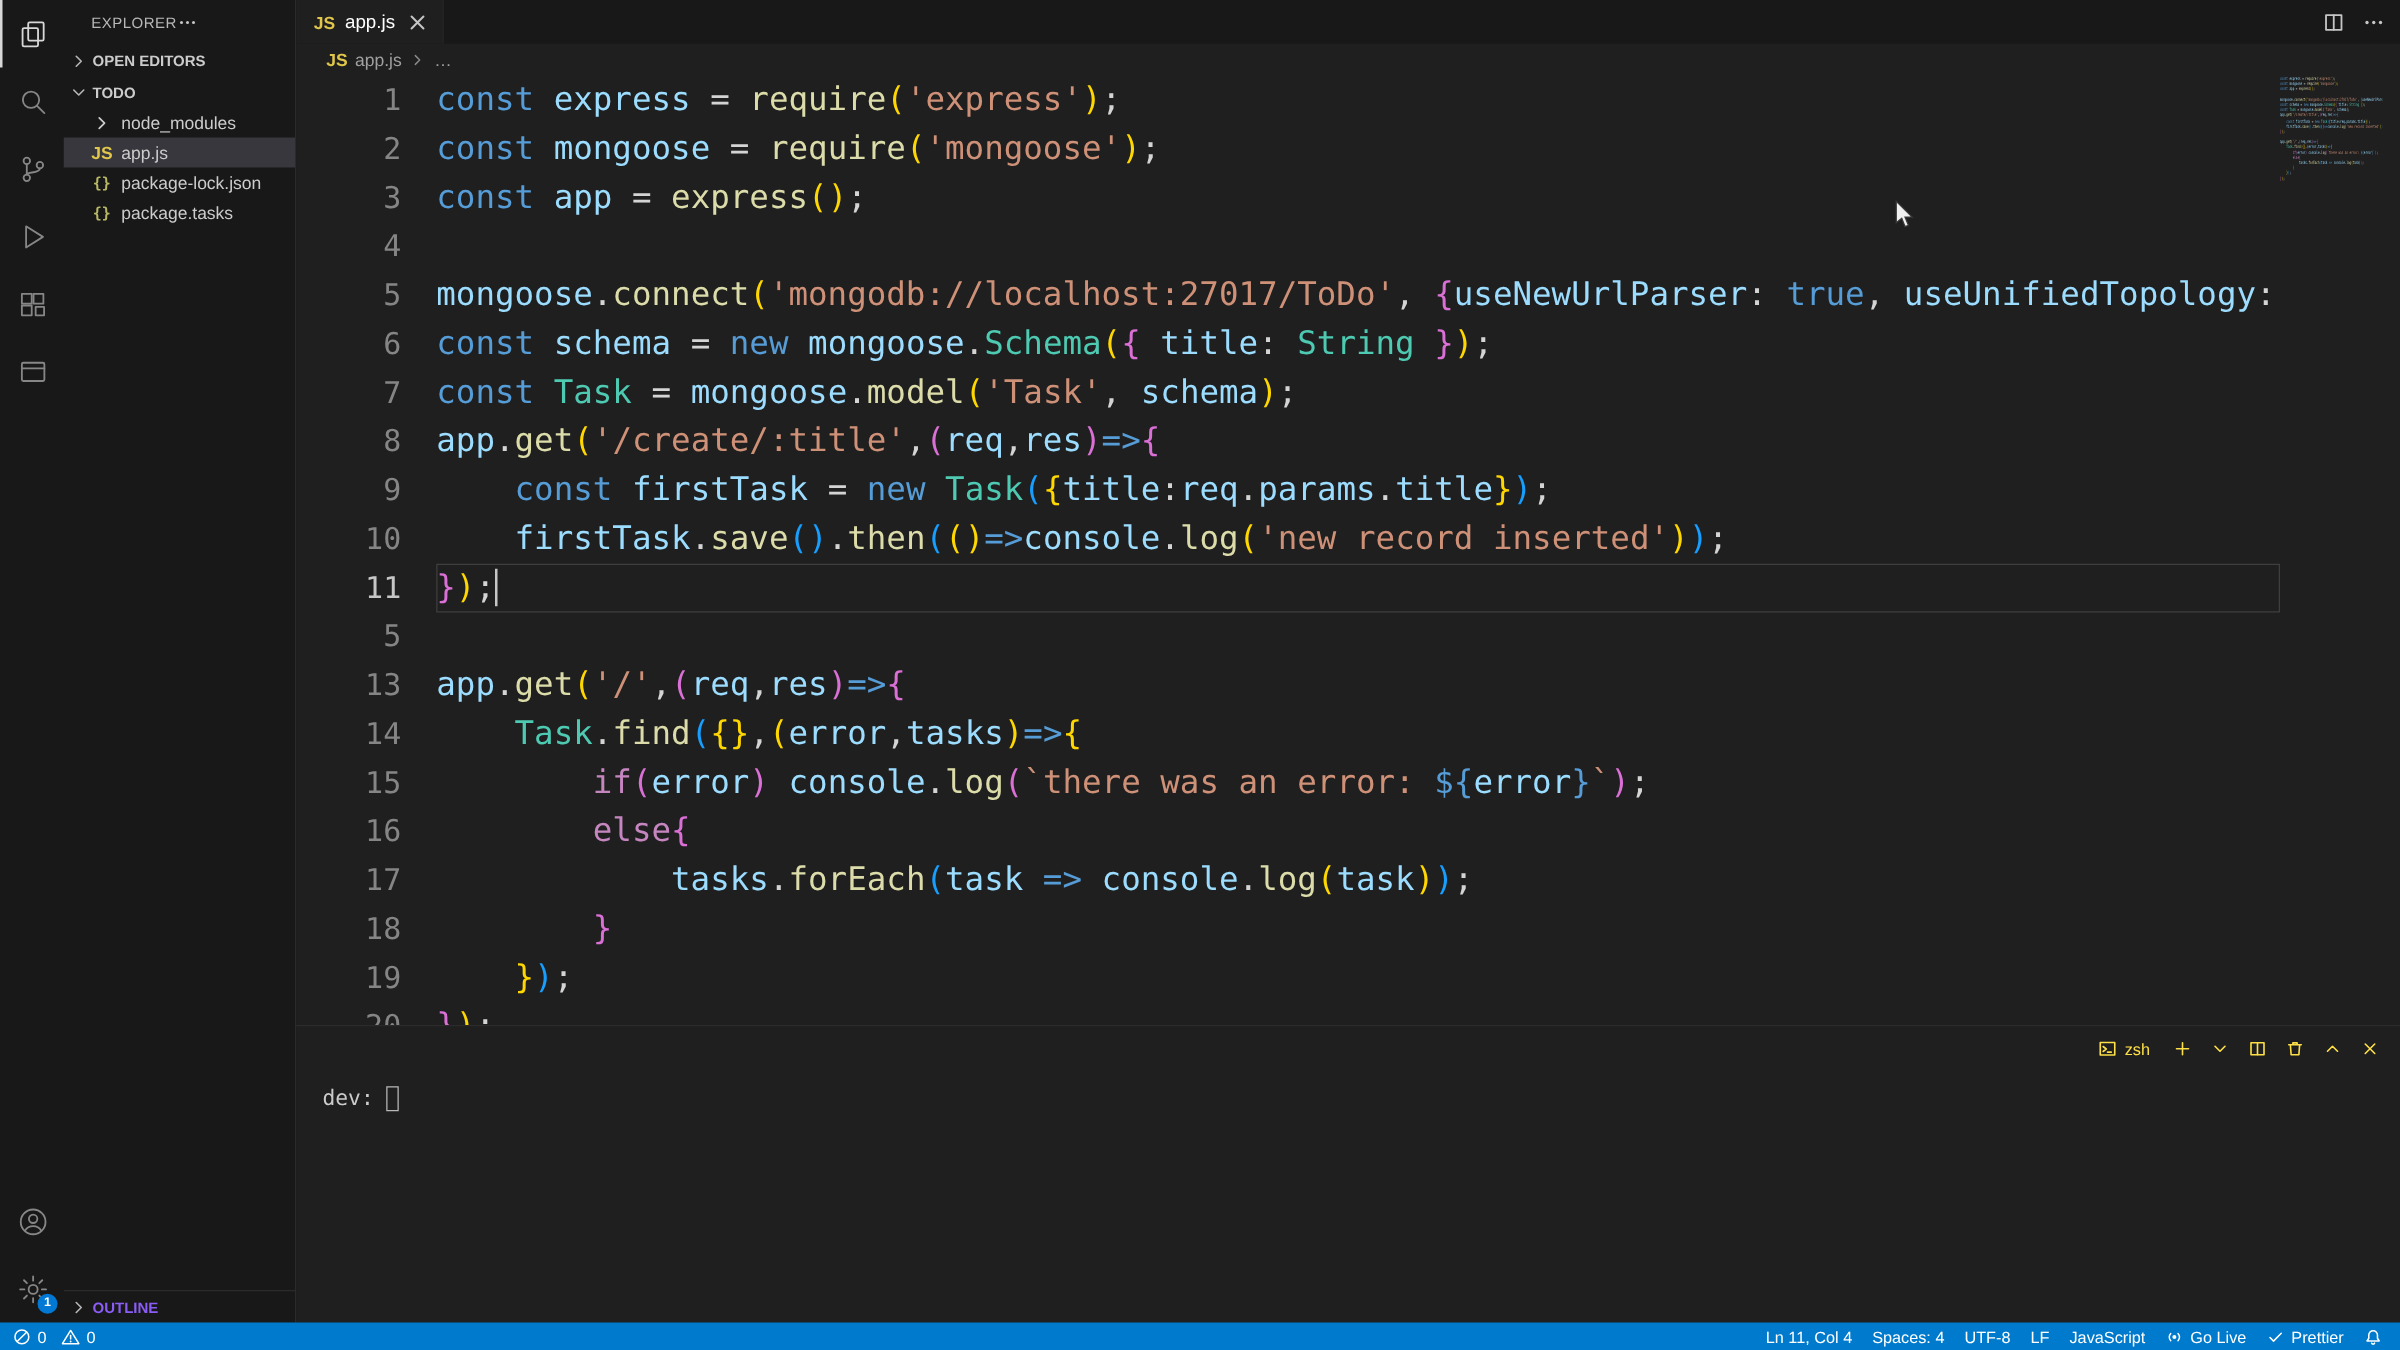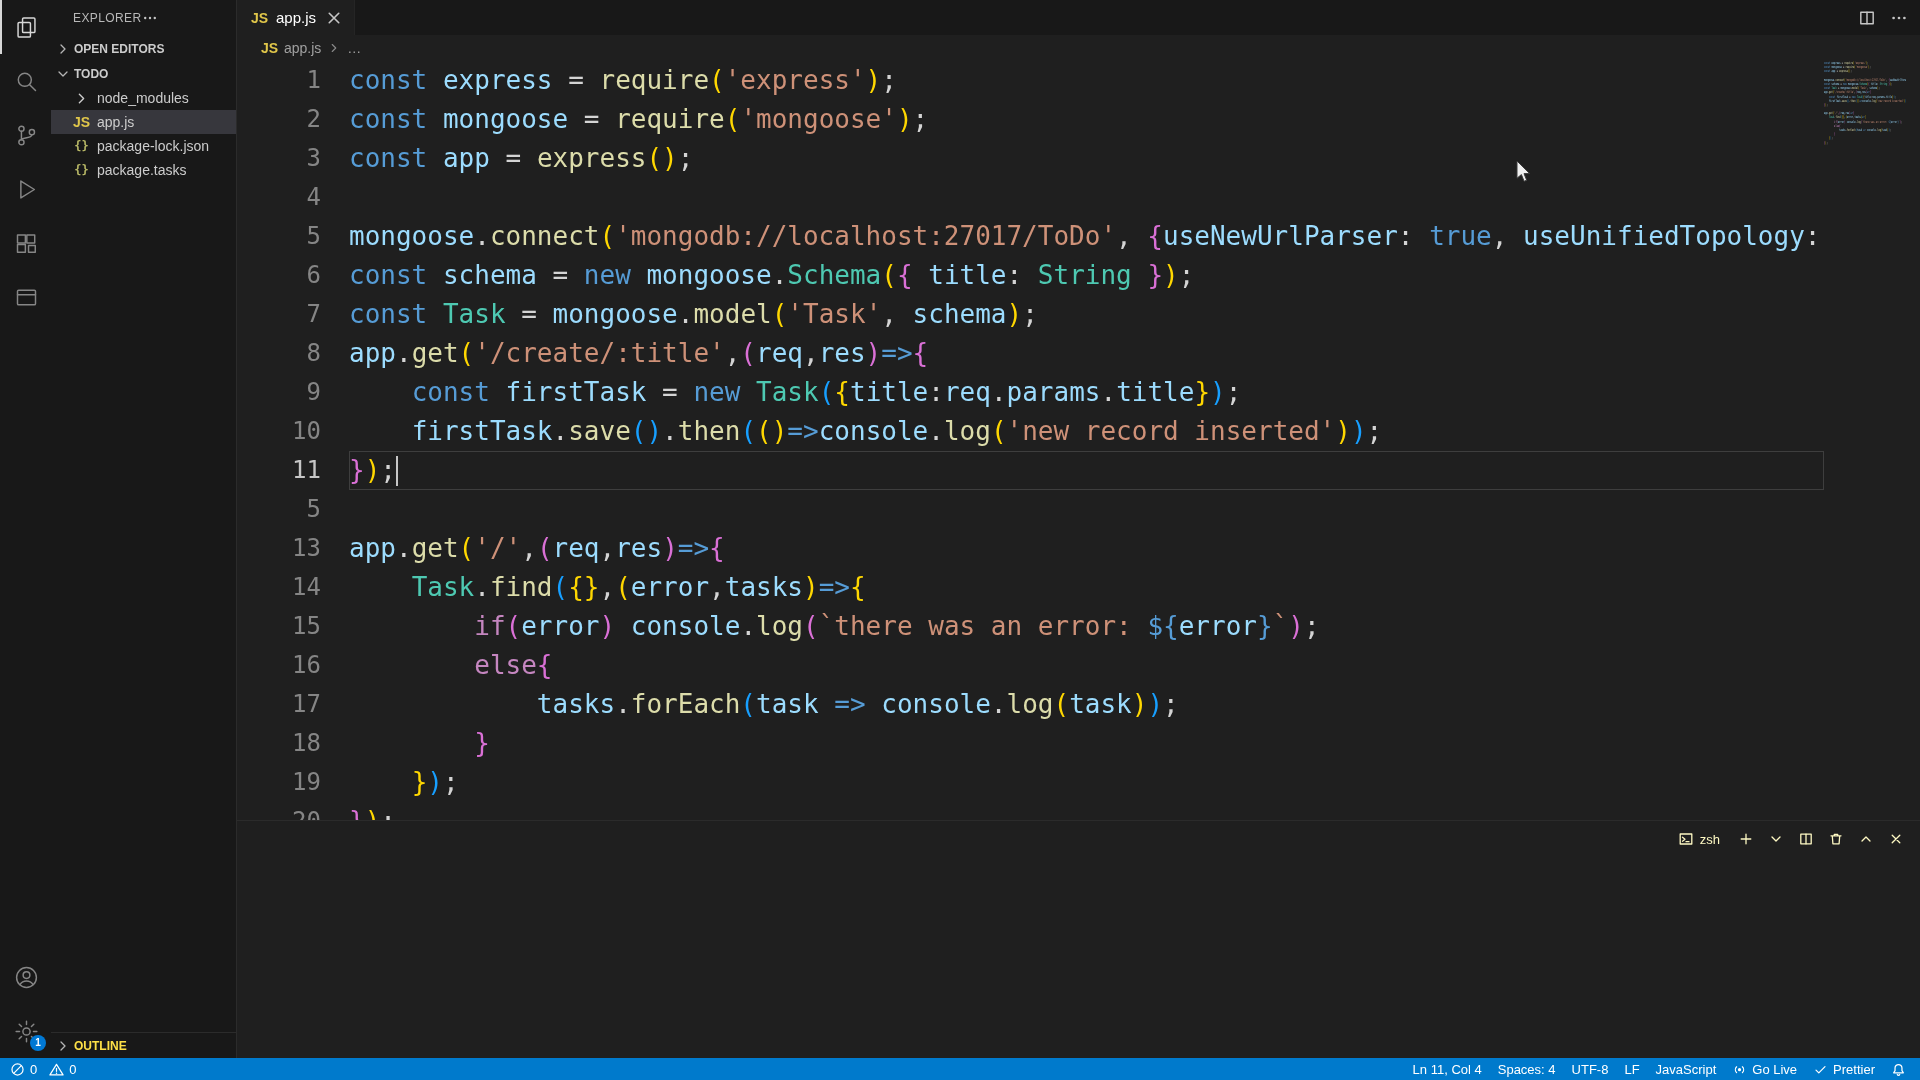--- a/index.html
+++ b/index.html
@@ -38,21 +38,21 @@
     font-weight:700;font-size:12px;color:#cccccc;cursor:pointer}
   .sb-files{display:flex;flex-direction:column}
   .sb-file{height:24px;display:flex;align-items:center;gap:7px;padding-left:22px;
     font-size:14px;color:#cccccc;cursor:pointer;white-space:nowrap}
   .sb-file.selected{background:#37373d}
   .fi{width:17px;flex:none;display:inline-flex;align-items:center;justify-content:center}
   .glyph-js{color:#e0c64a;font-weight:700;font-size:14px;font-family:"Liberation Sans",sans-serif}
   .glyph-json{color:#b8b866;font-weight:700;font-size:12px;font-family:"DejaVu Sans Mono",monospace}
   .sb-chev{width:16px;height:16px;color:#b5b5b5;flex:none}
   .sb-outline{position:absolute;bottom:0;left:0;right:0;height:26px;display:flex;align-items:center;
-    gap:3px;padding-left:4px;font-weight:700;font-size:12px;color:#fde047;border-top:1px solid #2b2b2b;cursor:pointer}
+    gap:3px;padding-left:4px;font-weight:700;font-size:12px;color:#8b5cf6;border-top:1px solid #2b2b2b;cursor:pointer}
 
   
   .main{position:absolute;left:237px;top:0;right:0;height:1058px;background:#1f1f1f}
   .tabbar{height:35px;background:#181818;display:flex;align-items:stretch;position:relative}
   .tab{display:flex;align-items:center;gap:8px;padding:0 10px 0 14px;background:#1f1f1f;
     color:#fff;font-size:15px;border-right:1px solid #252525;cursor:pointer}
   .tab-close{width:20px;height:20px;display:flex;align-items:center;justify-content:center;
     color:#c5c5c5;border-radius:4px;cursor:pointer}
   .tab-actions{position:absolute;right:12px;top:0;height:35px;display:flex;align-items:center;
     gap:14px;color:#c5c5c5}
@@ -81,21 +81,21 @@
     white-space:pre;transform:scaleX(.6);transform-origin:left}
 
   
   .panel{position:absolute;left:0;right:0;top:820px;height:238px;background:#1f1f1f;
     border-top:1px solid #2b2b2b}
   .panel-header{height:36px;display:flex;align-items:center;padding:0 16px 0 26px}
   .panel-tabs{display:flex;gap:34px}
   .panel-tab{font-size:13px;letter-spacing:.4px;color:#969696;padding:10px 0 7px;
     border-bottom:1px solid transparent;cursor:pointer}
   .panel-tab.active{color:#e7e7e7;border-bottom-color:#e7e7e7}
-  .panel-right{margin-left:auto;display:flex;align-items:center;gap:18px;color:#fef9c3}
+  .panel-right{margin-left:auto;display:flex;align-items:center;gap:18px;color:#fde047}
   .term-select{display:flex;align-items:center;gap:6px;font-size:13px;cursor:pointer}
   .panel-actions{display:flex;align-items:center;gap:14px}
   .panel-actions .icon{cursor:pointer}
   .terminal{padding:12px 0 0 21px;font-family:"DejaVu Sans Mono",monospace;font-size:17px;
     color:#cccccc;display:flex;align-items:center}
   .term-caret{display:inline-block;width:10px;height:20px;border:1px solid #b9b9b9;margin-left:10px}
 
   
   .statusbar{position:absolute;left:0;right:0;bottom:0;height:22px;background:#007acc;color:#fff;
     display:flex;align-items:center;font-size:13px}
@@ -372,20 +372,24 @@
                 </svg>
               </span>
               <span class="icon i16">
                 <svg viewBox="0 0 16 16">
                   <path d="M4.2 4.2l7.6 7.6M11.8 4.2l-7.6 7.6"></path>
                 </svg>
               </span>
             </div>
         </div>
       </div>
+      <div class="terminal">
+        <span>dev:</span>
+        <span class="term-caret"></span>
+      </div>
     </div>
   </div>
 
   <div class="statusbar">
     <div class="st-left">
         <div class="st-item">
           <span class="icon st-icon">
             <svg viewBox="0 0 16 16">
               <circle cx="8" cy="8" r="5.9"></circle>
               <path d="M4.2 11.8L11.8 4.2"></path>

